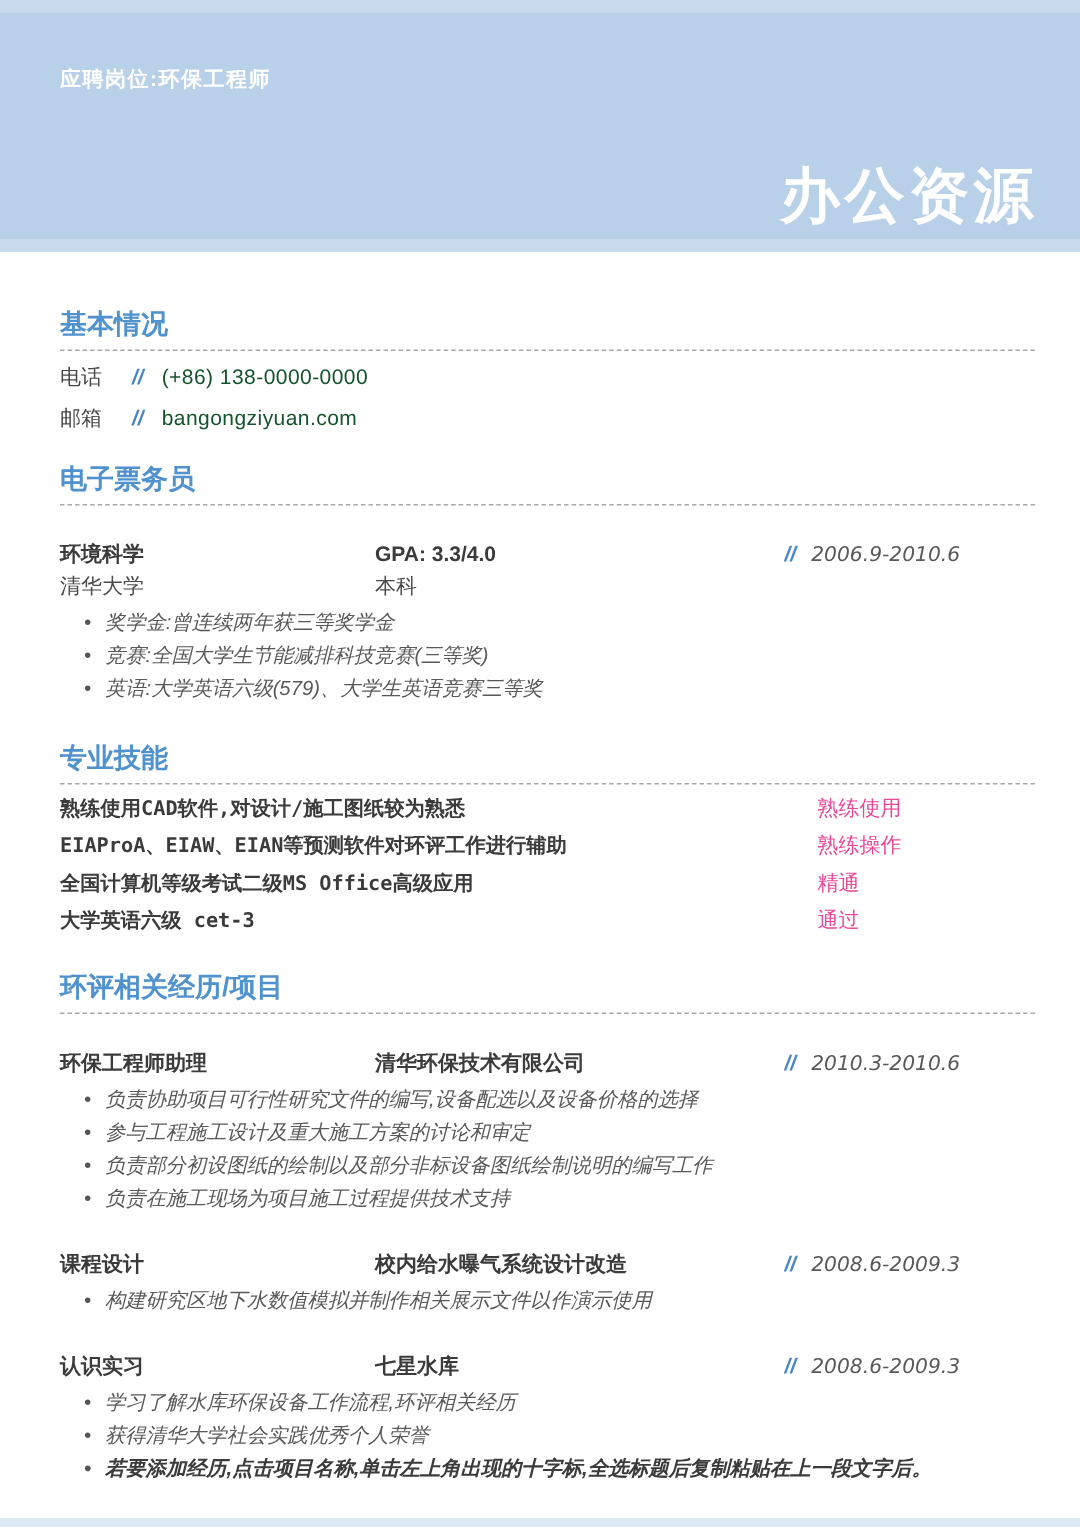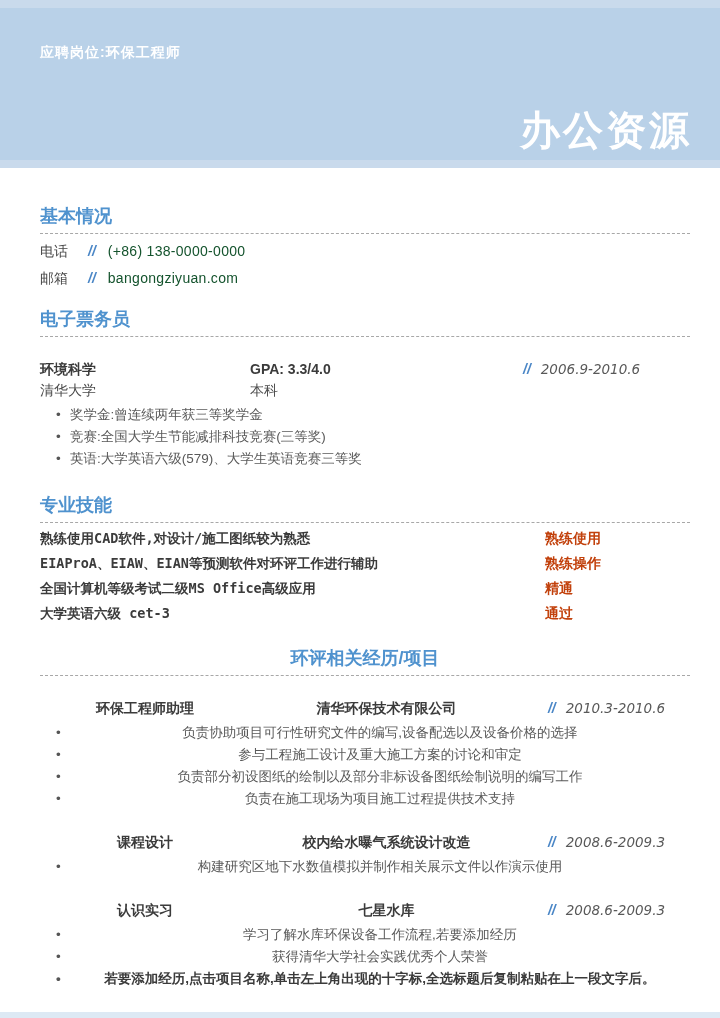--- a/index.html
+++ b/index.html
@@ -46,39 +46,39 @@
   .c1 { width:210px; font-weight:bold; color:#3b3b3b; }
   .c2 { width:273px; font-weight:bold; color:#3b3b3b; }
   .c1.normal, .c2.normal { font-weight:normal; color:#4a4a4a; }
   .c3 { flex:1; font-style:italic; color:#595959; }
   .c3 .slash { margin:0 10px 0 0; }
   .date-text { font-family:"DejaVu Sans","Liberation Sans",sans-serif; font-size:13.5px; }
   
   .bullets { margin:4px 0 0 16px; list-style:none; }
   .bullets li {
     font-size:13.5px; color:#595959; line-height:22px;
-    padding-left:14px; position:relative;
+    padding-left:14px; position:relative;font-style:italic;
   }
   .bullets li::before {
     content:"•"; position:absolute; left:0; top:0; color:#555;
   }
   .bullets li.note { font-weight:bold; color:#3b3b3b; }
   
   .skill-row { display:flex; align-items:baseline; margin-top:7px; font-size:14px; }
   .skill-name {
     flex:1; font-weight:bold; color:#3b3b3b;
     font-family:"DejaVu Sans Mono","Liberation Sans",sans-serif;
     font-size:13.5px;
   }
-  .skill-level { width:145px; font-weight:bold; color:#c2410c; }
+  .skill-level { width:145px; font-weight:normal; color:#ec4899; }
   
   #sec-basic   { margin-top:36px; }
   #sec-edu     { margin-top:19px; }
   #sec-skill   { margin-top:23px; }
-  #sec-exp     { margin-top:23px;text-align:center; }
+  #sec-exp     { margin-top:23px; }
   #sec-act     { margin-top:20px; }
   .entry { margin-top:4px; }
   
   .footer-bar {
     position:absolute; left:0; bottom:0;
     width:720px; height:6px; background:#dde9f4;
   }
 </style>
 </head>
 <body>
@@ -171,21 +171,21 @@
       </ul>
     </div>
 
     <div class="entry" style="margin-top:9px;">
       <div class="row">
         <span class="c1">认识实习</span>
         <span class="c2">七星水库</span>
         <span class="c3"><span class="slash">//</span><span class="date-text">2008.6-2009.3</span></span>
       </div>
       <ul class="bullets">
-        <li>学习了解水库环保设备工作流程,若要添加经历</li>
+        <li>学习了解水库环保设备工作流程,环评相关经历</li>
         <li>获得清华大学社会实践优秀个人荣誉</li>
         <li class="note">若要添加经历,点击项目名称,单击左上角出现的十字标,全选标题后复制粘贴在上一段文字后。</li>
       </ul>
     </div>
   </div>
 
   <div class="section" id="sec-act">
     <div class="section-title">校园活动</div>
 
   </div>

